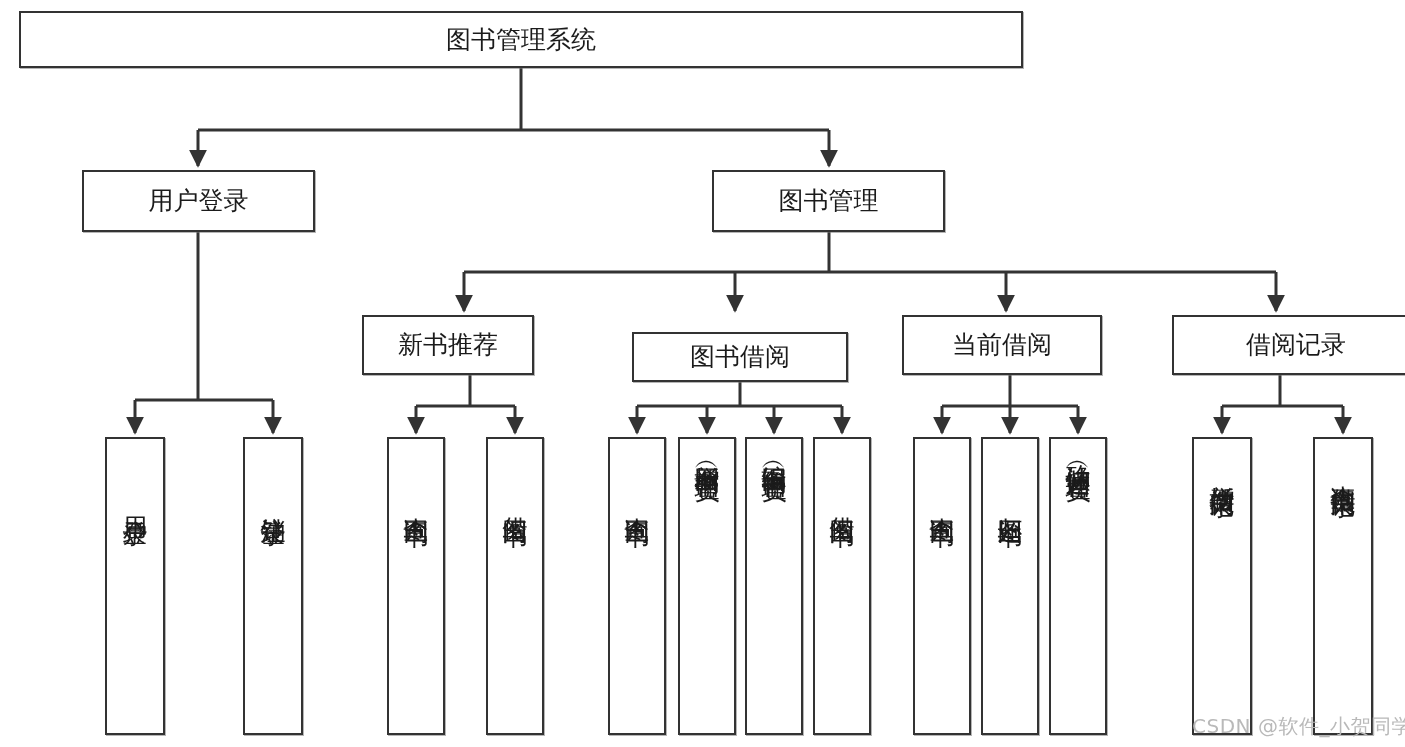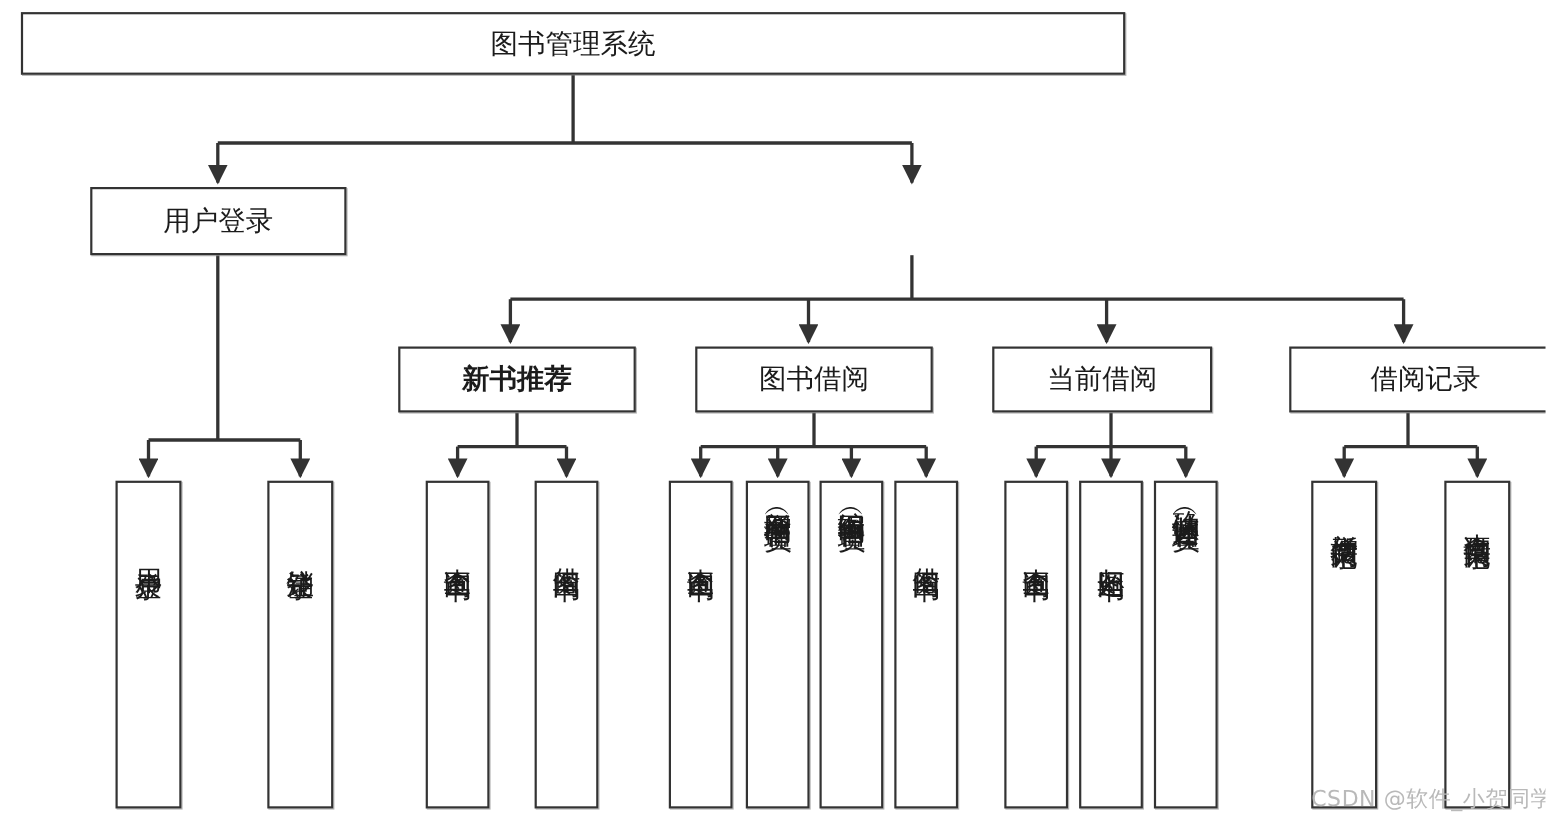--- a/index.html
+++ b/index.html
@@ -137,25 +137,28 @@
     </g>
   </svg>
 
   <div class="node root horiz" style="left:19px; top:11px; width:1004px; height:57px;">
     <span class="label">图书管理系统</span>
   </div>
 
   <div class="node horiz" style="left:82px; top:170px; width:233px; height:62px;">
     <span class="label">用户登录</span>
   </div>
-
-  <div class="node horiz" style="left:362px; top:315px; width:216px; height:60px;font-weight:bold;">
+  <div class="node horiz" style="left:712px; top:170px; width:233px; height:62px;">
+    <span class="label">图书管理</span>
+  </div>
+
+  <div class="node horiz" style="left:362px; top:315px; width:172px; height:60px;">
     <span class="label">新书推荐</span>
   </div>
-  <div class="node horiz" style="left:632px; top:315px; width:216px; height:60px;">
+  <div class="node horiz" style="left:632px; top:332px; width:216px; height:50px;">
     <span class="label">图书借阅</span>
   </div>
   <div class="node horiz" style="left:902px; top:315px; width:200px; height:60px;">
     <span class="label">当前借阅</span>
   </div>
   <div class="node horiz" style="left:1172px; top:315px; width:248px; height:60px;">
     <span class="label">借阅记录</span>
   </div>
 
   <div class="node vert" style="left:105px; top:437px; width:60px; height:298px; padding-top:58px;">

